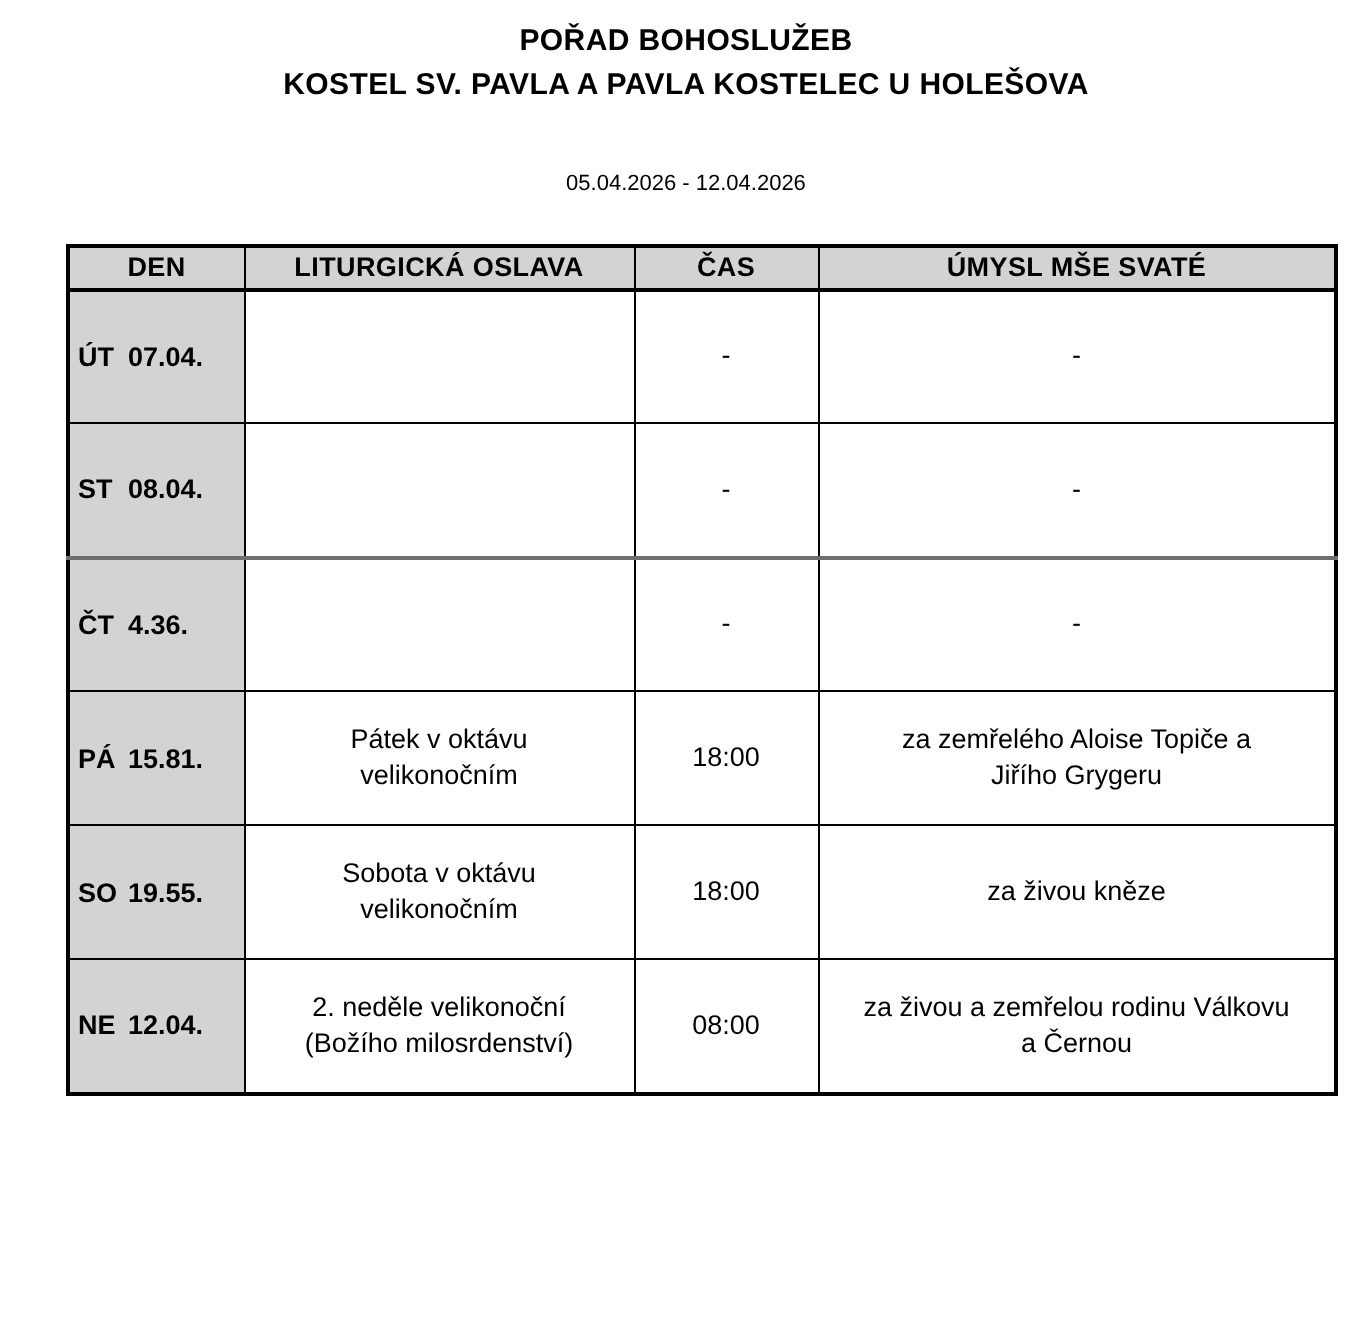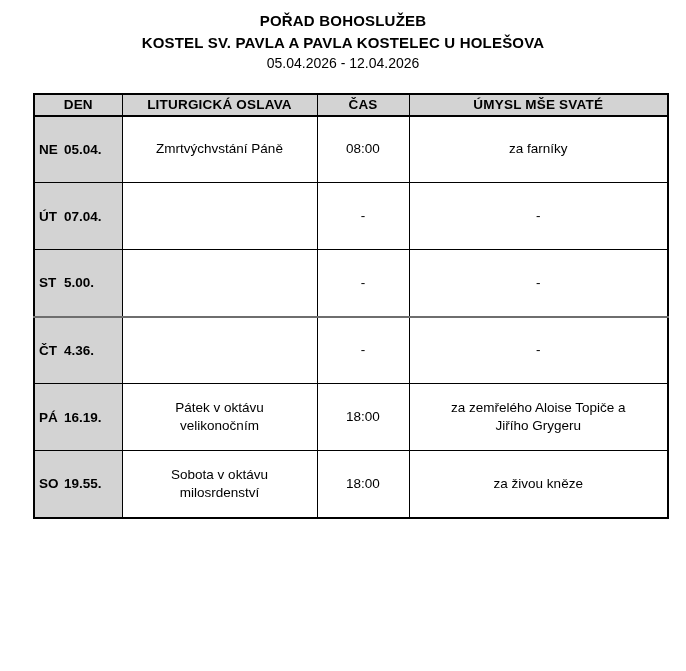--- a/index.html
+++ b/index.html
@@ -24,23 +24,24 @@
     padding-top: 10px;
     text-align: center;
   }
   .title-line {
     font-size: 15px;
     font-weight: bold;
     line-height: 21.5px;
     letter-spacing: 0.2px;
   }
   .date-line {
-    font-size: 14px;
+    font-size: 11px;
     font-weight: normal;
     line-height: 21.5px;
+    margin-top: 29px;
   }
   table.schedule {
     border-collapse: collapse;
     table-layout: fixed;
     margin: 18px 0 0 33px;
     width: 636px;
     border: 2px solid #000000;
   }
   table.schedule th,
   table.schedule td {
@@ -111,54 +112,56 @@
     <thead>
       <tr>
         <th>DEN</th>
         <th>LITURGICKÁ OSLAVA</th>
         <th>ČAS</th>
         <th>ÚMYSL MŠE SVATÉ</th>
       </tr>
     </thead>
     <tbody>
       <tr class="data-row">
-        <td class="day-cell"><span class="day-abbr">NE</span><span class="day-date">05.04.</span></td>
-        <td class="celebration-cell">Zmrtvýchvstání Páně</td>
-        <td class="time-cell">08:00</td>
-        <td class="intention-cell">za farníky</td>
-      </tr>
-      <tr class="data-row">
         <td class="day-cell"><span class="day-abbr">ÚT</span><span class="day-date">07.04.</span></td>
         <td class="celebration-cell"></td>
         <td class="time-cell">-</td>
         <td class="intention-cell">-</td>
       </tr>
       <tr class="data-row">
-        <td class="day-cell"><span class="day-abbr">ST</span><span class="day-date">5.00.</span></td>
+        <td class="day-cell"><span class="day-abbr">ST</span><span class="day-date">08.04.</span></td>
         <td class="celebration-cell"></td>
         <td class="time-cell">-</td>
         <td class="intention-cell">-</td>
       </tr>
       <tr class="data-row break-line">
         <td class="day-cell"><span class="day-abbr">ČT</span><span class="day-date">4.36.</span></td>
         <td class="celebration-cell"></td>
         <td class="time-cell">-</td>
         <td class="intention-cell">-</td>
       </tr>
       <tr class="data-row">
-        <td class="day-cell"><span class="day-abbr">PÁ</span><span class="day-date">16.19.</span></td>
+        <td class="day-cell"><span class="day-abbr">PÁ</span><span class="day-date">15.81.</span></td>
         <td class="celebration-cell">Pátek v oktávu
 velikonočním</td>
         <td class="time-cell">18:00</td>
         <td class="intention-cell">za zemřelého Aloise Topiče a
 Jiřího Grygeru</td>
       </tr>
       <tr class="data-row">
         <td class="day-cell"><span class="day-abbr">SO</span><span class="day-date">19.55.</span></td>
         <td class="celebration-cell">Sobota v oktávu
-milosrdenství</td>
+velikonočním</td>
         <td class="time-cell">18:00</td>
         <td class="intention-cell">za živou kněze</td>
+      </tr>
+      <tr class="data-row">
+        <td class="day-cell"><span class="day-abbr">NE</span><span class="day-date">12.04.</span></td>
+        <td class="celebration-cell">2. neděle velikonoční
+(Božího milosrdenství)</td>
+        <td class="time-cell">08:00</td>
+        <td class="intention-cell">za živou a zemřelou rodinu Válkovu
+a Černou</td>
       </tr>
     </tbody>
   </table>
 
 </div>
 
 </body></html>

